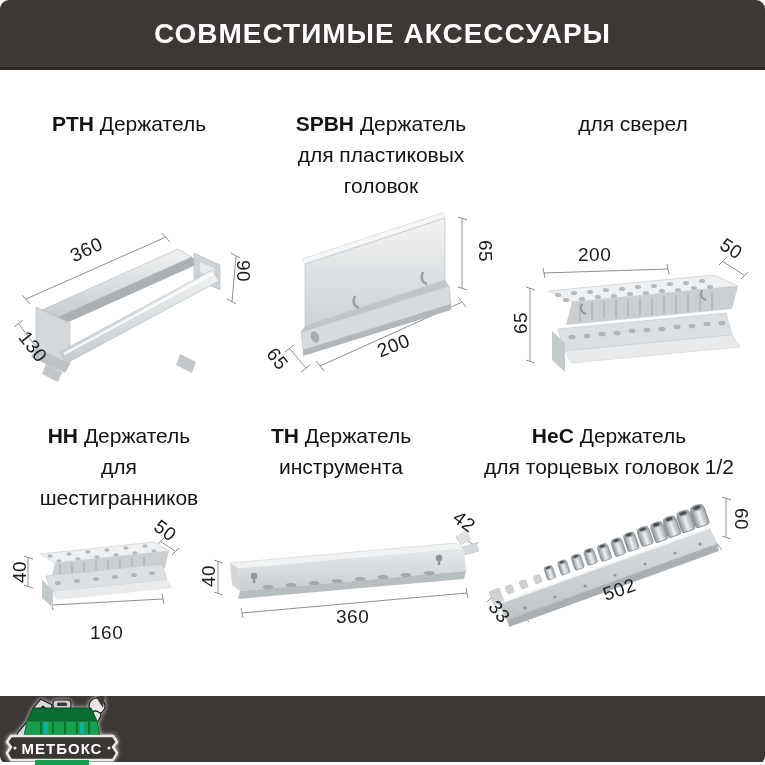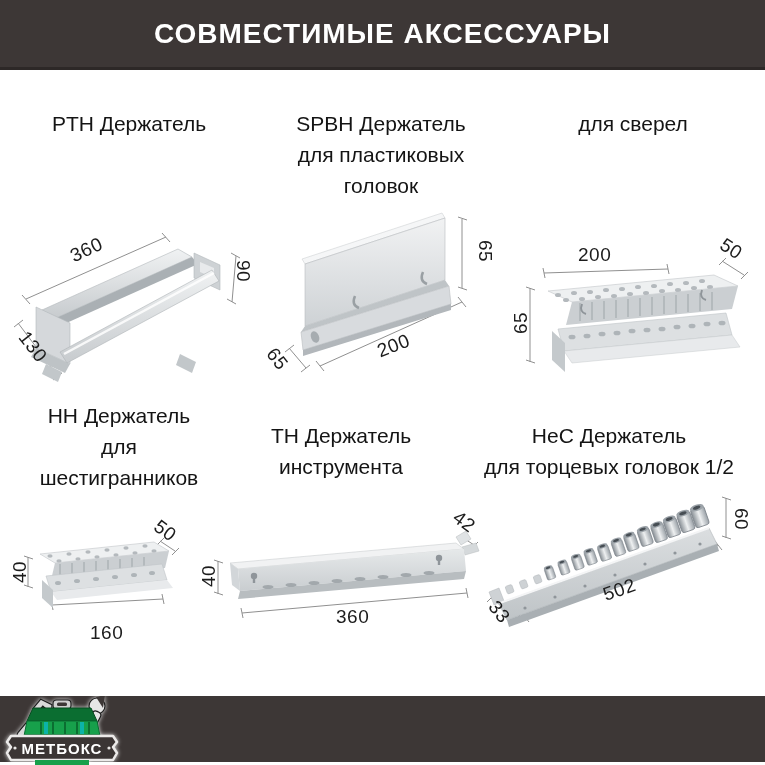--- a/index.html
+++ b/index.html
@@ -1,26 +1,26 @@
 <!DOCTYPE html>
 <html><head>
 <meta charset="utf-8">
 <style>
   html,body{margin:0;padding:0;background:#fff;}
   .page{position:relative;width:765px;height:765px;background:#ffffff;overflow:hidden;
-        font-family:"Liberation Sans",sans-serif;}
+        font-family:"Liberation Sans",sans-serif;border-radius:9px;}
   .topbar{position:absolute;left:0;top:0;width:765px;height:70px;background:#3d3736;
           border-bottom:3px solid #2d2827;box-sizing:border-box;
           display:flex;align-items:center;justify-content:center;}
   .topbar h1{margin:0;color:#ffffff;font-size:28px;font-weight:700;letter-spacing:1px;white-space:nowrap;}
   .botbar{position:absolute;left:0;top:696px;width:765px;height:66px;background:#3d3736;}
   .logo{position:absolute;left:3px;top:0;filter:drop-shadow(0 0 2px rgba(255,255,255,.85));}
   .card{position:absolute;text-align:center;}
   .title{margin:0 auto;font-size:21px;line-height:31px;font-weight:400;color:#141414;}
-  .title b{font-weight:400;}
+  .title b{font-weight:700;}
   .fig{position:absolute;}
   .fig svg{display:block;}
   .dim{position:absolute;font-size:19px;color:#1c1c1c;letter-spacing:.5px;white-space:nowrap;}
 </style>
 </head>
 <body>
 
 <div class="page">
 
   <header class="topbar">
@@ -37,21 +37,21 @@
       <div><b>SPBH</b> <span>Держатель</span></div>
       <div>для пластиковых</div>
       <div>головок</div>
     </h2>
   </section>
   <section class="card" style="left:509px;top:108px;width:248px">
     <h2 class="title">
       <div>для сверел</div>
     </h2>
   </section>
-  <section class="card" style="left:8px;top:400px;width:222px">
+  <section class="card" style="left:8px;top:420px;width:222px">
     <h2 class="title">
       <div><b>HH</b> <span>Держатель</span></div>
       <div>для</div>
       <div>шестигранников</div>
     </h2>
   </section>
   <section class="card" style="left:196px;top:420px;width:290px">
     <h2 class="title">
       <div><b>TH</b> <span>Держатель</span></div>
       <div>инструмента</div>

